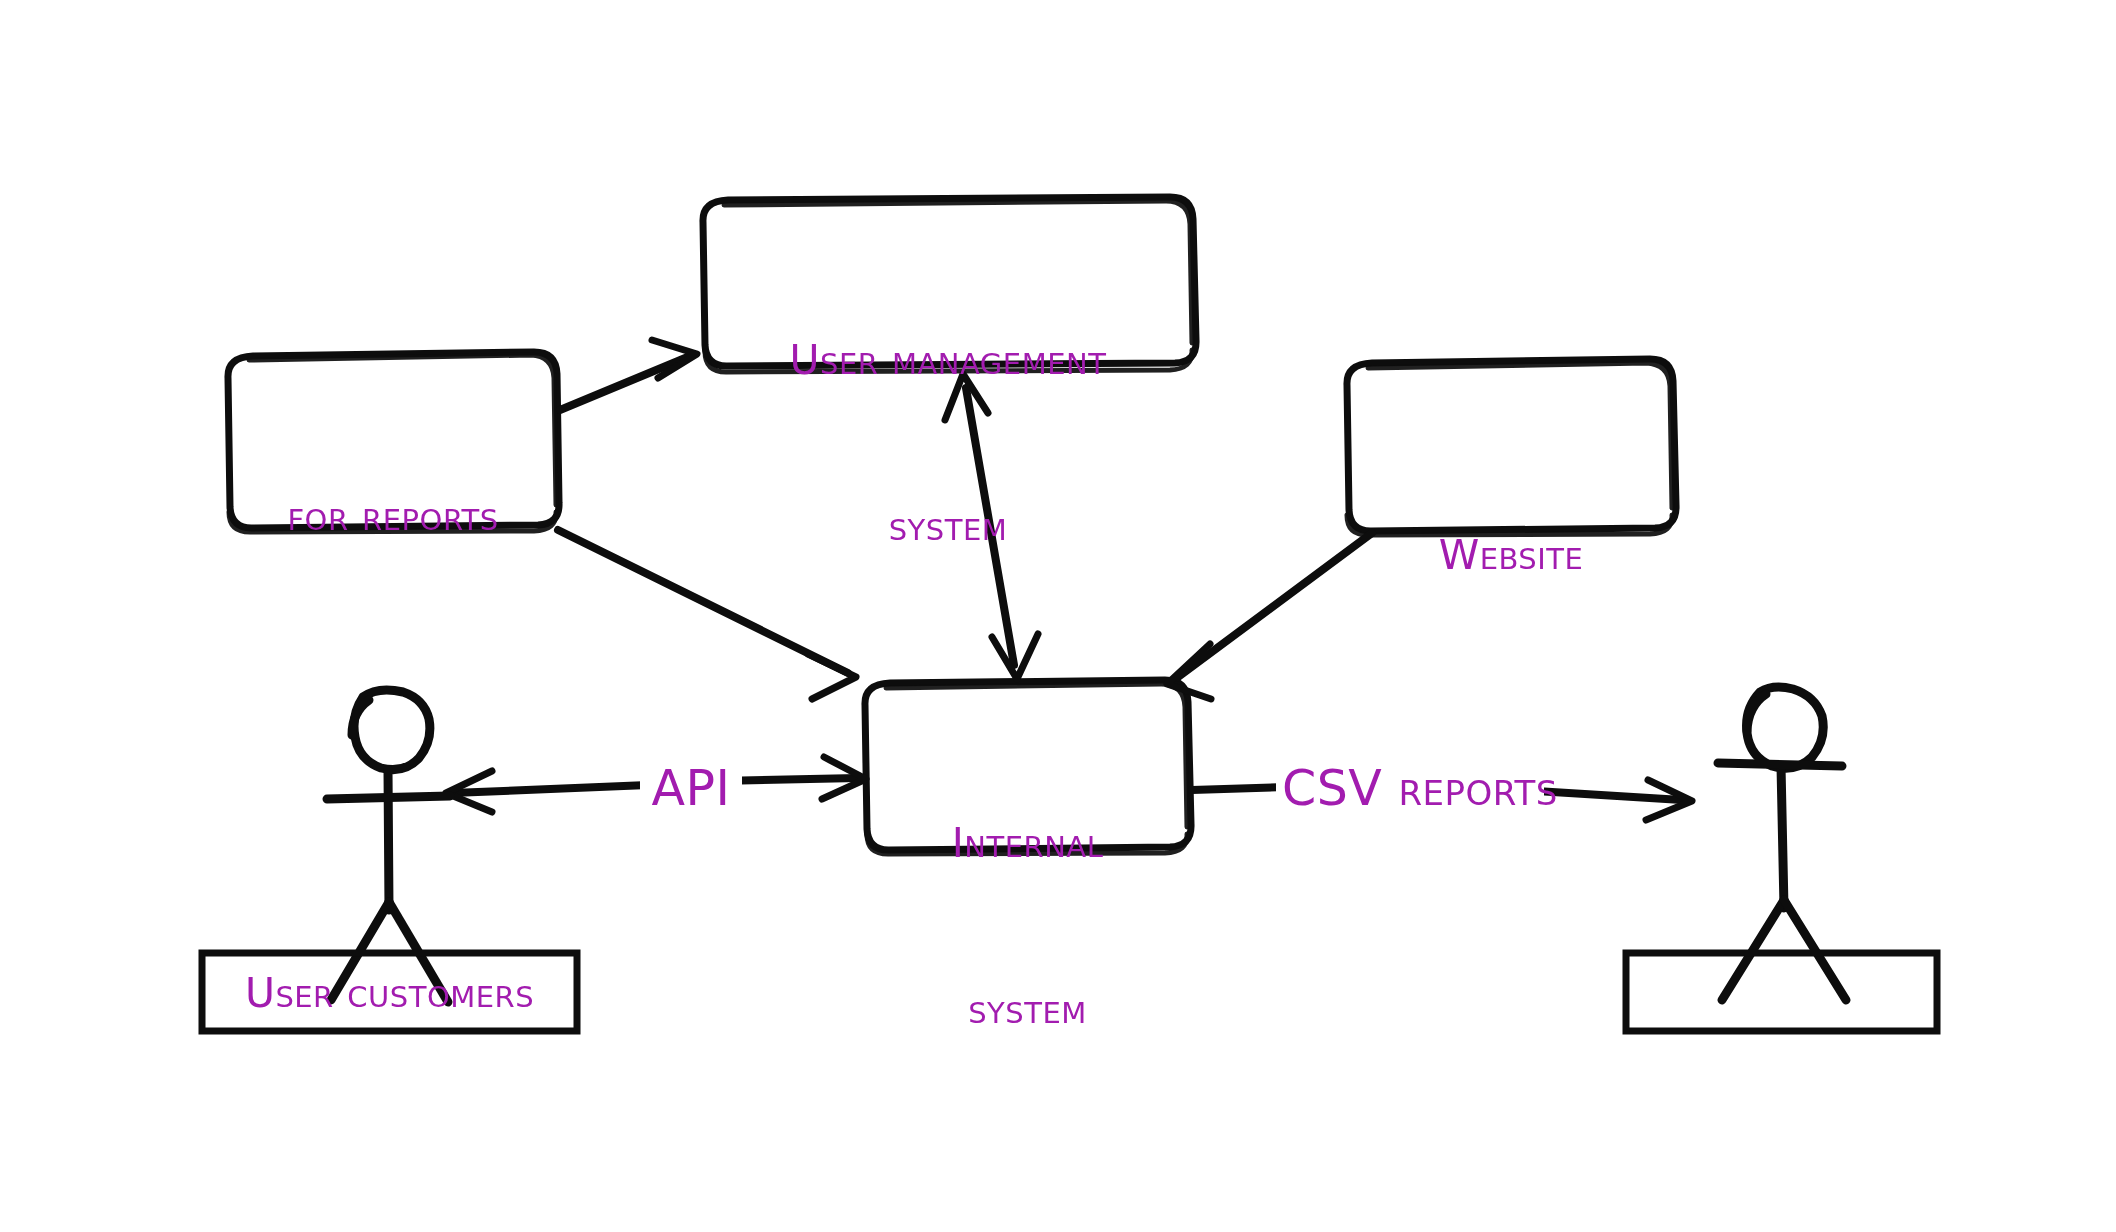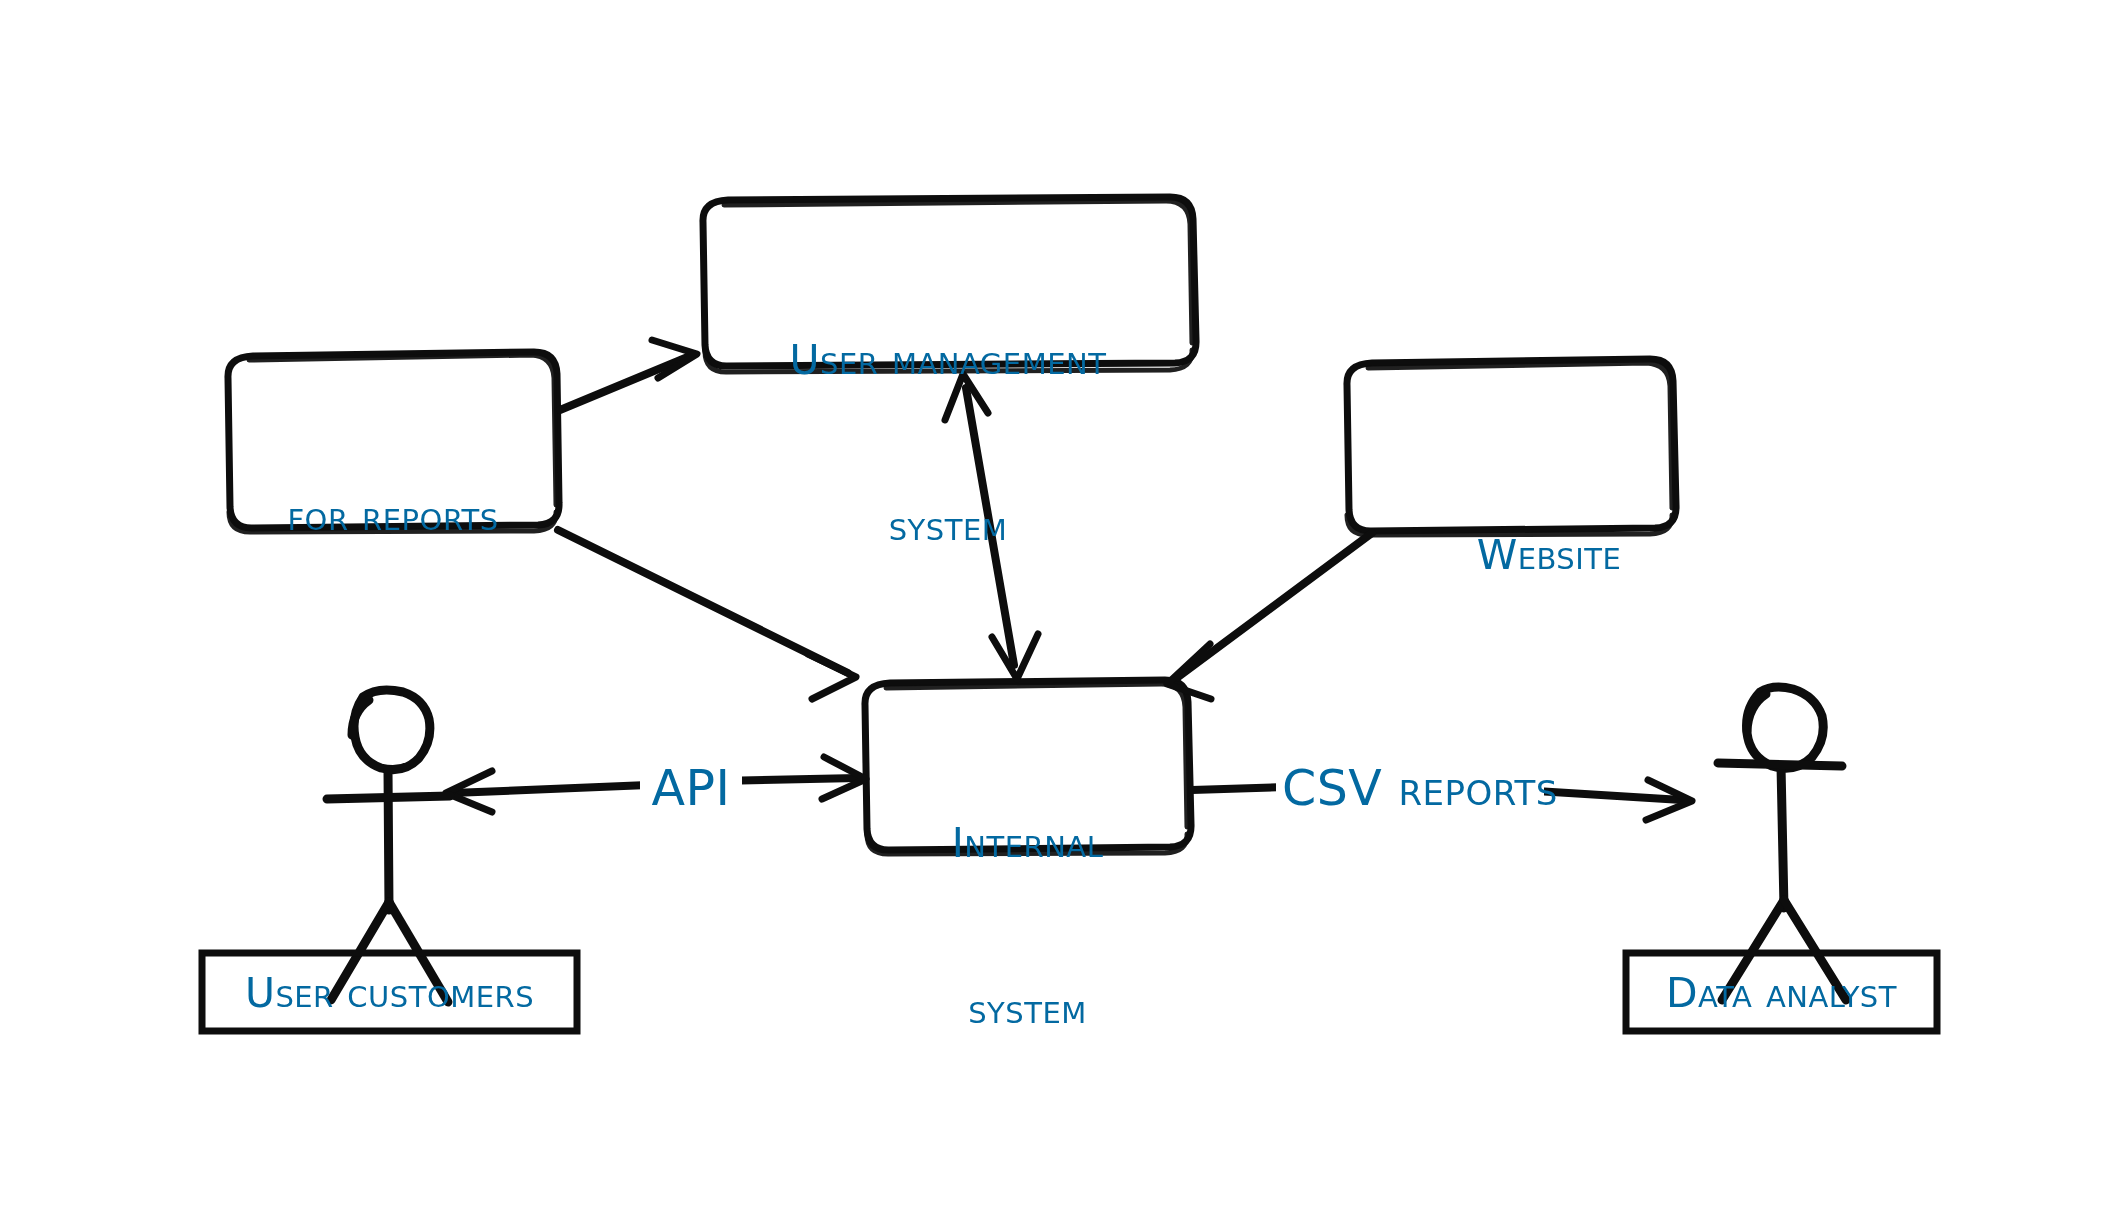--- a/index.html
+++ b/index.html
@@ -32,21 +32,21 @@
   .arrow-line { stroke-width: 8; }
   .arrow-head { stroke-width: 7; fill: none; }
   .figure-stroke { stroke-width: 9; }
   .label-rect {
     fill: none;
     stroke: #0d0d0d;
     stroke-width: 7;
   }
   .node-text {
     position: absolute;
-    color: #0369a1;
+    color: #a21caf;
     font-family: "DejaVu Sans", sans-serif;
     font-weight: 400;
     text-align: center;
     font-variant: small-caps;
     letter-spacing: 0.5px;
     white-space: pre;
     pointer-events: none;
   }
   .box-label {
     font-size: 41px;
@@ -152,30 +152,29 @@
 
   <div class="node-text box-label" style="left:228px; top:378px; width:330px;">
     <div>for reports</div>
   </div>
 
   <div class="node-text box-label" style="left:703px; top:222px; width:490px;">
     <div>User management</div>
     <div>system</div>
   </div>
 
-  <div class="node-text box-label" style="left:1385px; top:417px; width:328px;">
+  <div class="node-text box-label" style="left:1347px; top:417px; width:328px;">
     <div>Website</div>
   </div>
 
   <div class="node-text box-label" style="left:865px; top:705px; width:325px;">
     <div>Internal</div>
     <div>system</div>
   </div>
 
   <div class="node-text actor-label" style="left:202px; top:973px; width:375px;">User customers</div>
 
-  <div class="node-text actor-label" style="left:1626px; top:973px; width:311px;">Data analyst</div>
 
   <div class="node-text edge-label" style="left:640px; top:760px; width:90px;">API</div>
 
   <div class="node-text edge-label" style="left:1276px; top:760px; width:256px;">CSV reports</div>
 
 </div>
 
 </body></html>

